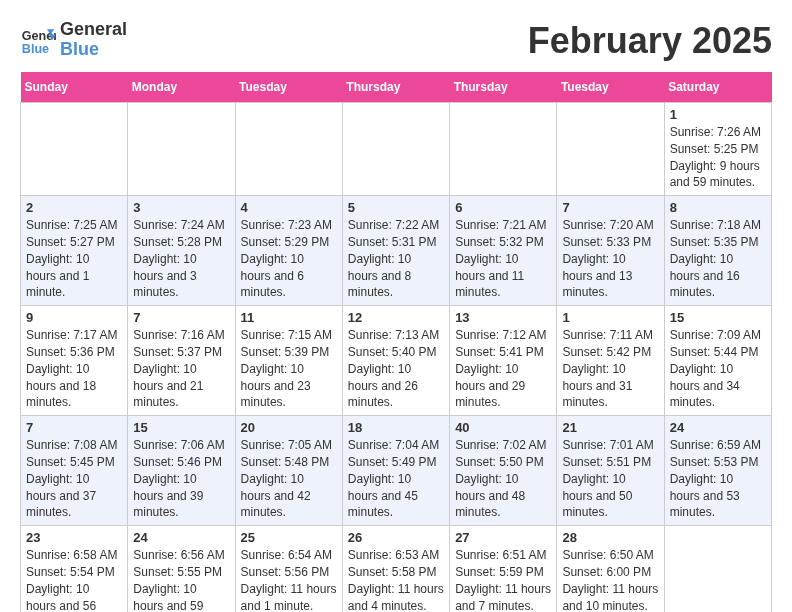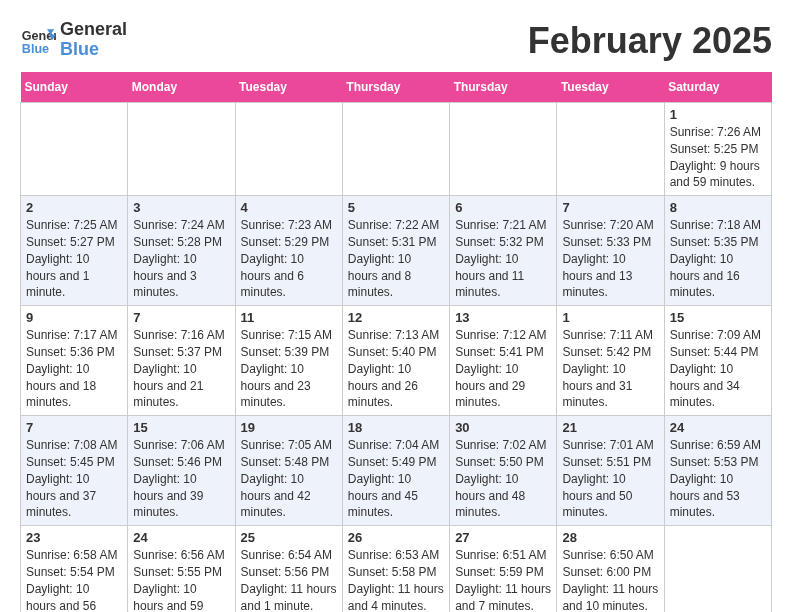--- a/index.html
+++ b/index.html
@@ -188,29 +188,29 @@
       <tr>
         <td>
           <div class="day-num">7</div>
           <div class="day-info">Sunrise: 7:08 AM<br>Sunset: 5:45 PM<br>Daylight: 10 hours and 37 minutes.</div>
         </td>
         <td>
           <div class="day-num">15</div>
           <div class="day-info">Sunrise: 7:06 AM<br>Sunset: 5:46 PM<br>Daylight: 10 hours and 39 minutes.</div>
         </td>
         <td>
-          <div class="day-num">19</div>
+          <div class="day-num">20</div>
           <div class="day-info">Sunrise: 7:05 AM<br>Sunset: 5:48 PM<br>Daylight: 10 hours and 42 minutes.</div>
         </td>
         <td>
           <div class="day-num">18</div>
           <div class="day-info">Sunrise: 7:04 AM<br>Sunset: 5:49 PM<br>Daylight: 10 hours and 45 minutes.</div>
         </td>
         <td>
-          <div class="day-num">30</div>
+          <div class="day-num">40</div>
           <div class="day-info">Sunrise: 7:02 AM<br>Sunset: 5:50 PM<br>Daylight: 10 hours and 48 minutes.</div>
         </td>
         <td>
           <div class="day-num">21</div>
           <div class="day-info">Sunrise: 7:01 AM<br>Sunset: 5:51 PM<br>Daylight: 10 hours and 50 minutes.</div>
         </td>
         <td>
           <div class="day-num">24</div>
           <div class="day-info">Sunrise: 6:59 AM<br>Sunset: 5:53 PM<br>Daylight: 10 hours and 53 minutes.</div>
         </td>

